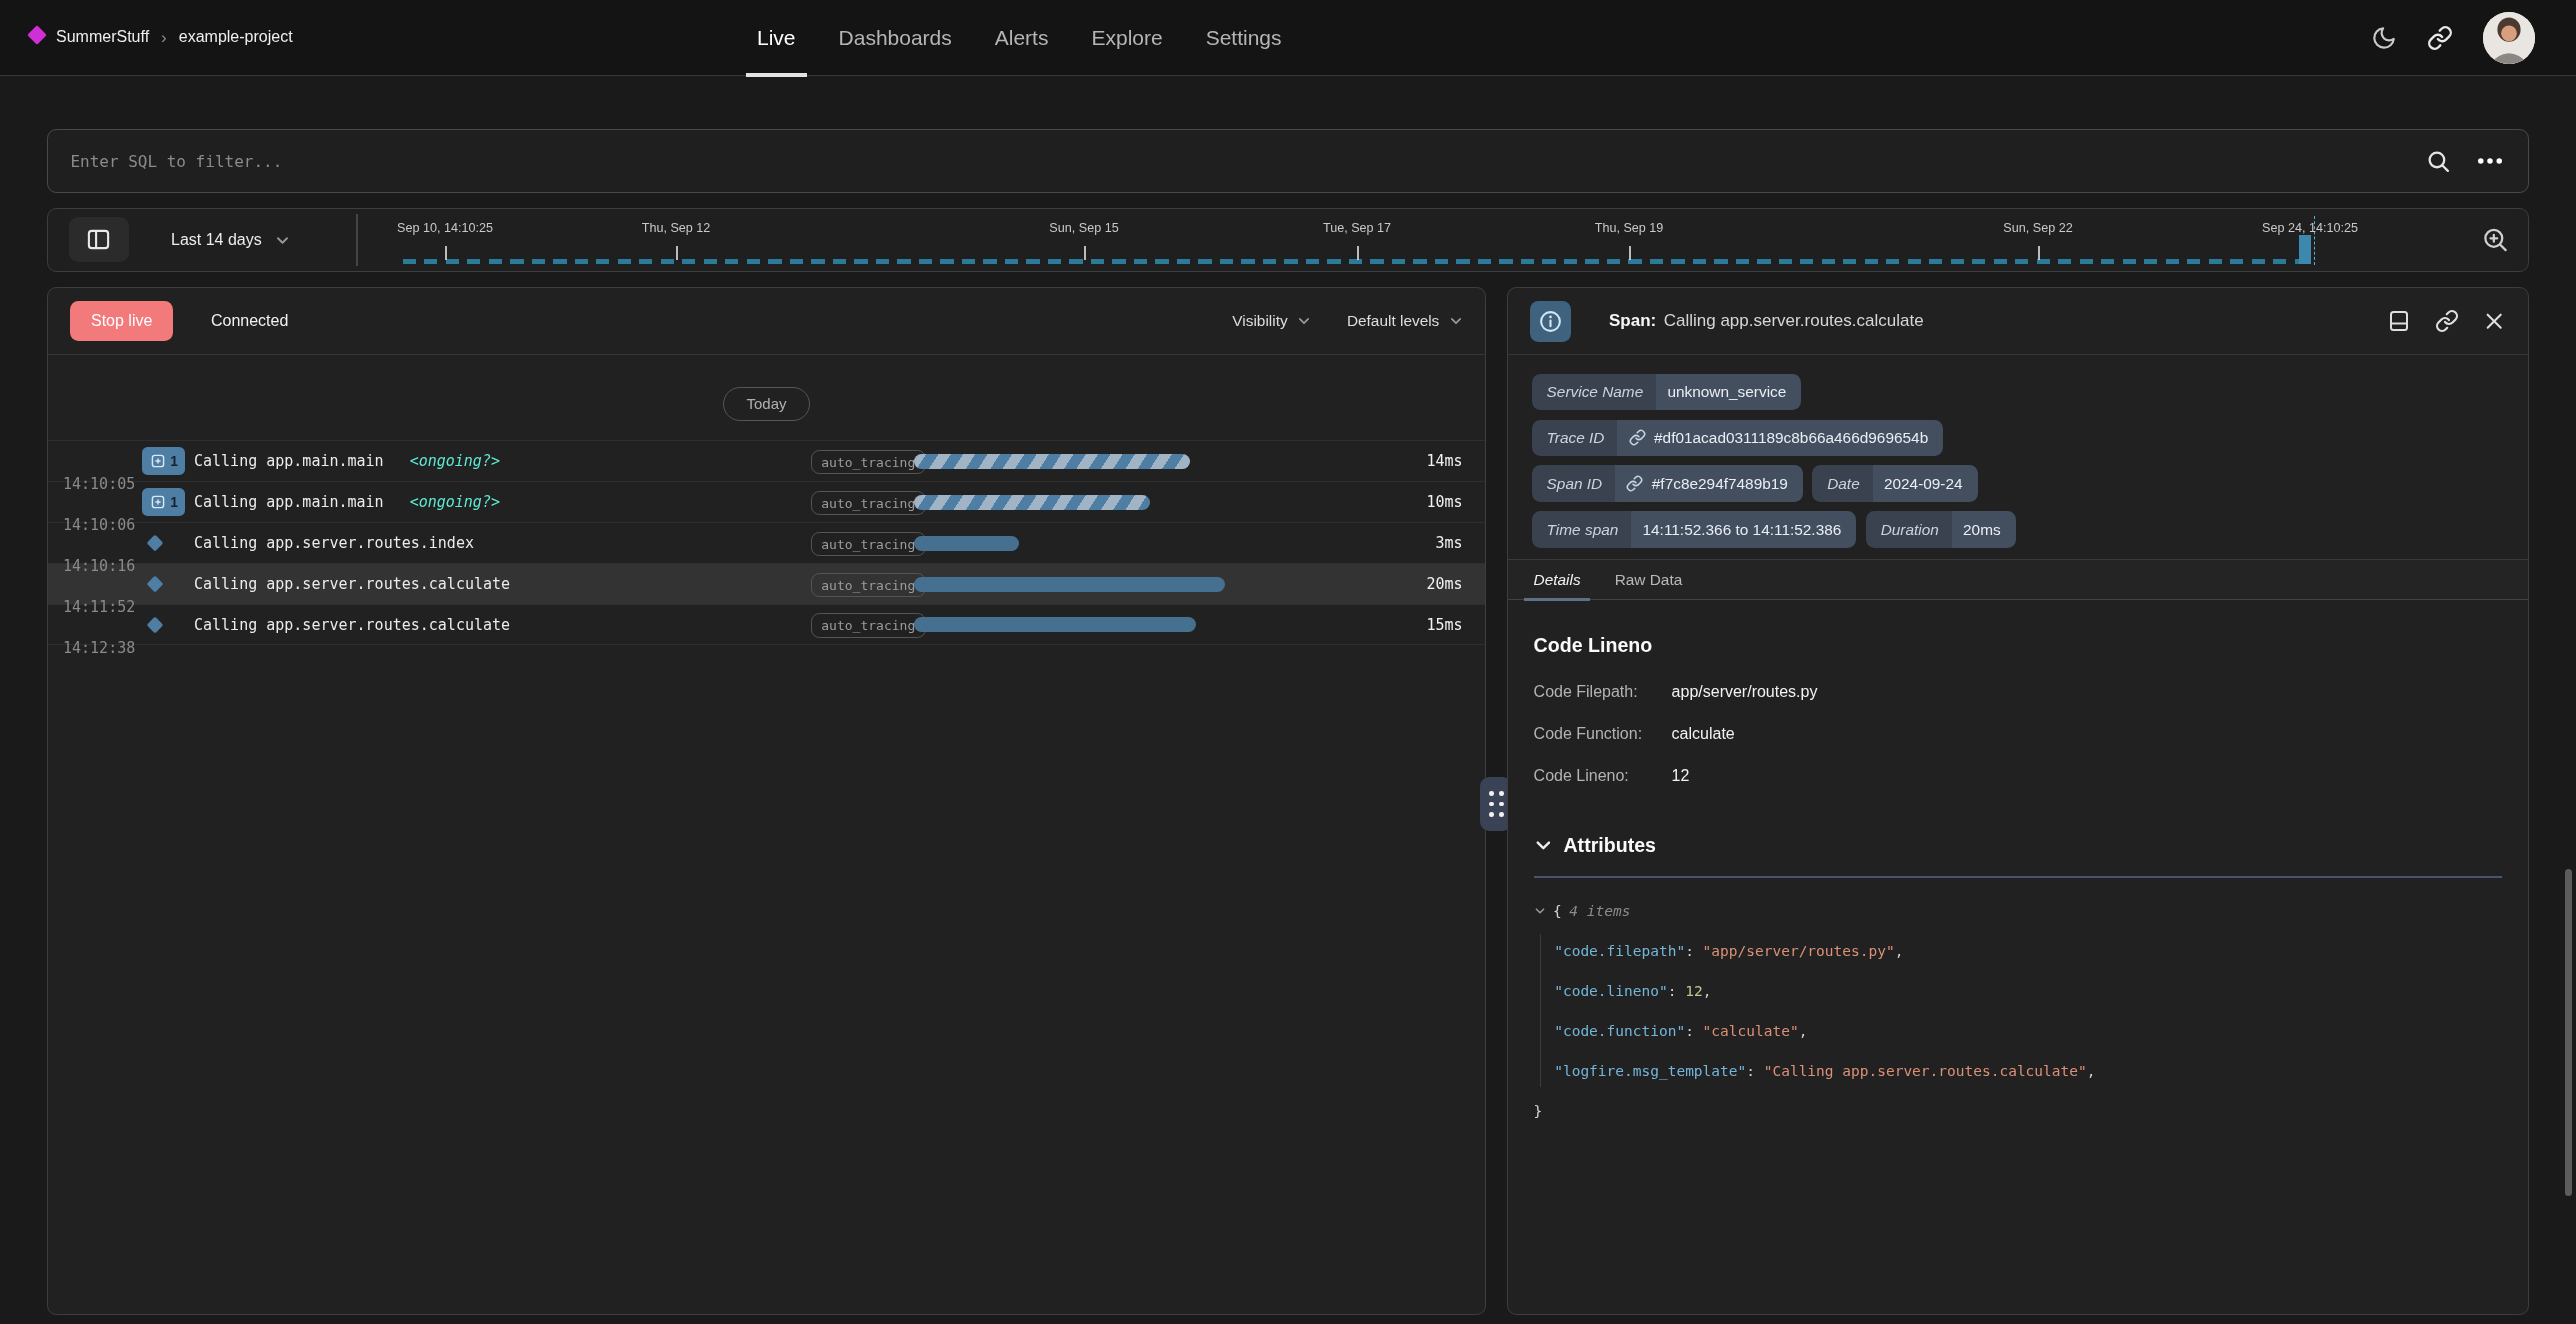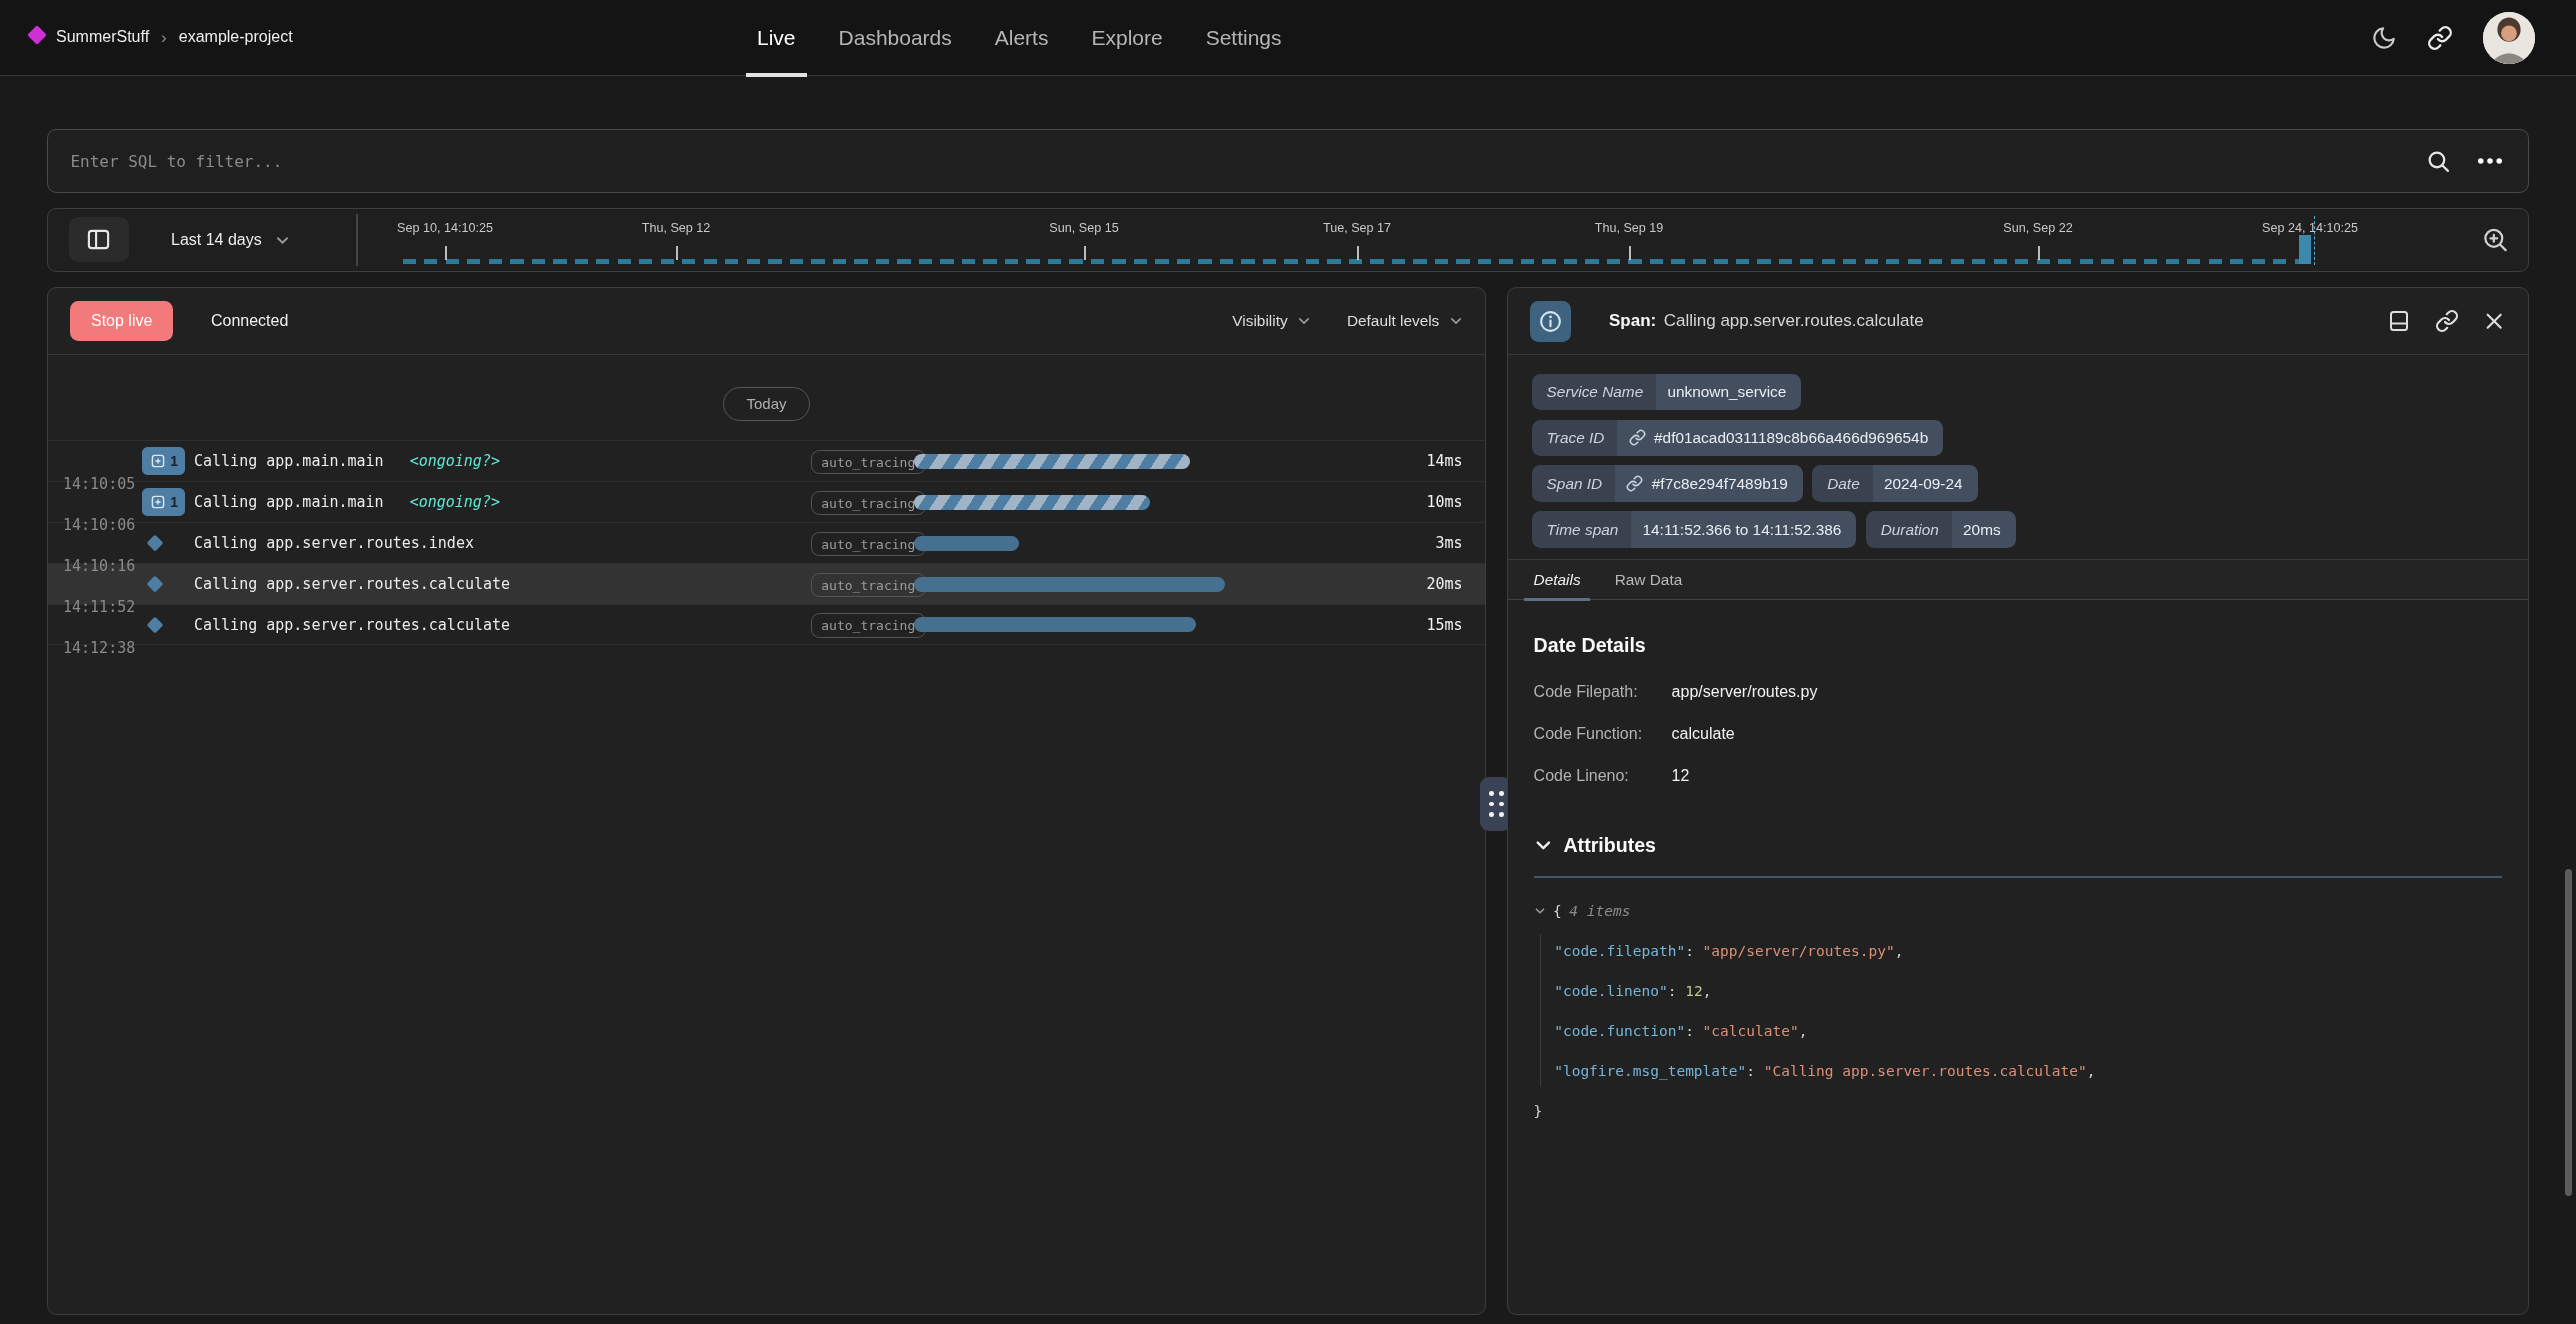--- a/index.html
+++ b/index.html
@@ -462,21 +462,21 @@
           </span>
         </div>
       </div>
 
     <div class="detail-tabs" id="detailTabs">
         <div class="dtab active">Details</div>
         <div class="dtab">Raw Data</div>
       </div>
 
     <div class="detail-body">
-      <h2 class="code-heading">Date Details</h2>
+      <h2 class="code-heading">Code Lineno</h2>
       <div class="kv" id="codeKv">
           <span class="k">Code Filepath:</span>
           <span class="v">app/server/routes.py</span>
           <span class="k">Code Function:</span>
           <span class="v">calculate</span>
           <span class="k">Code Lineno:</span>
           <span class="v">12</span>
         </div>
 
       <div class="attr-head">

